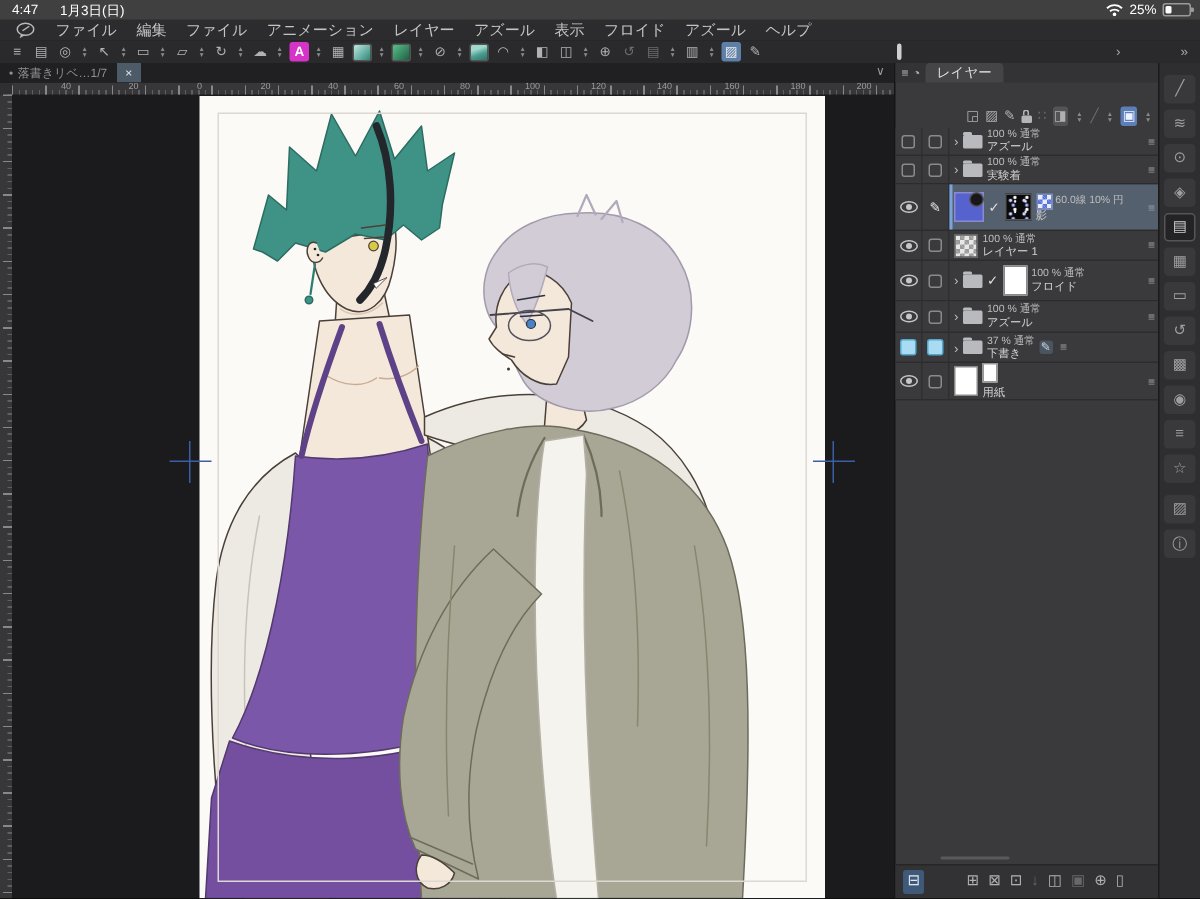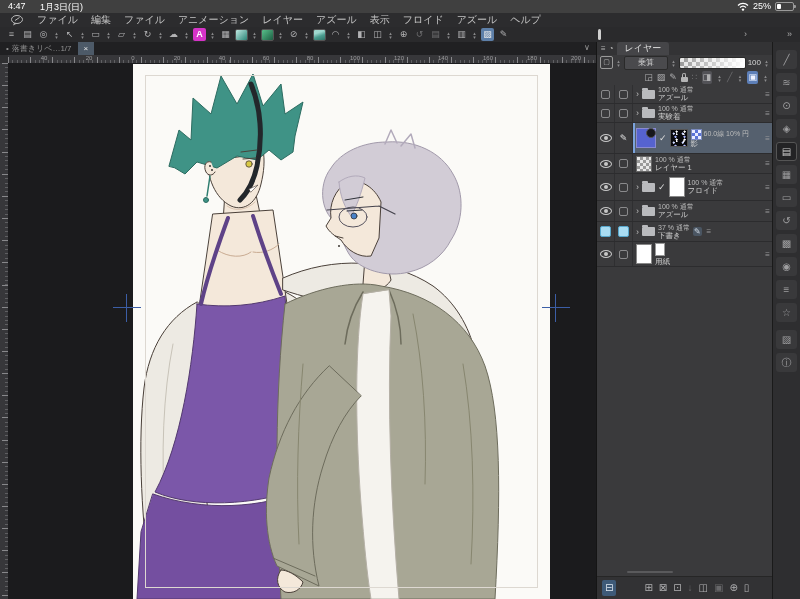--- a/index.html
+++ b/index.html
@@ -319,29 +319,20 @@
 
   <div id="panel" class="abs">
     <div id="panel-header" class="abs">
       <span class="mini">≡</span>
       <span class="mini">◔</span>
       <span id="panel-tab">
           <span>レイヤー</span>
         </span>
     </div>
 
-    <div id="blend-row" class="abs">
-      <span class="blend-sq">▢</span>
-      <span class="spin"></span>
-      <span id="blend-select">乗算</span>
-      <span class="spin"></span>
-      <span id="opacity-slider"></span>
-      <span id="opacity-value">100</span>
-      <span class="spin"></span>
-    </div>
 
     <div id="cmd-row" class="abs">
       <span class="cbtn">◲</span>
       <span class="cbtn">▨</span>
       <span class="cbtn">✎</span>
       <span class="padlock"></span>
       <span class="cbtn dim">∷</span>
       <span class="cbtn hl">◨</span>
       <span class="spin"></span>
       <span class="cbtn dim">╱</span>

